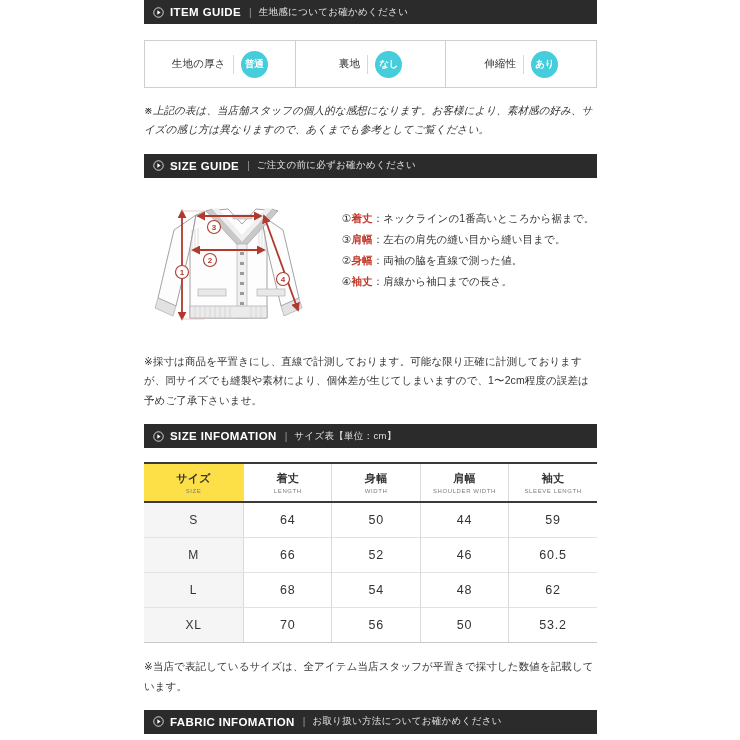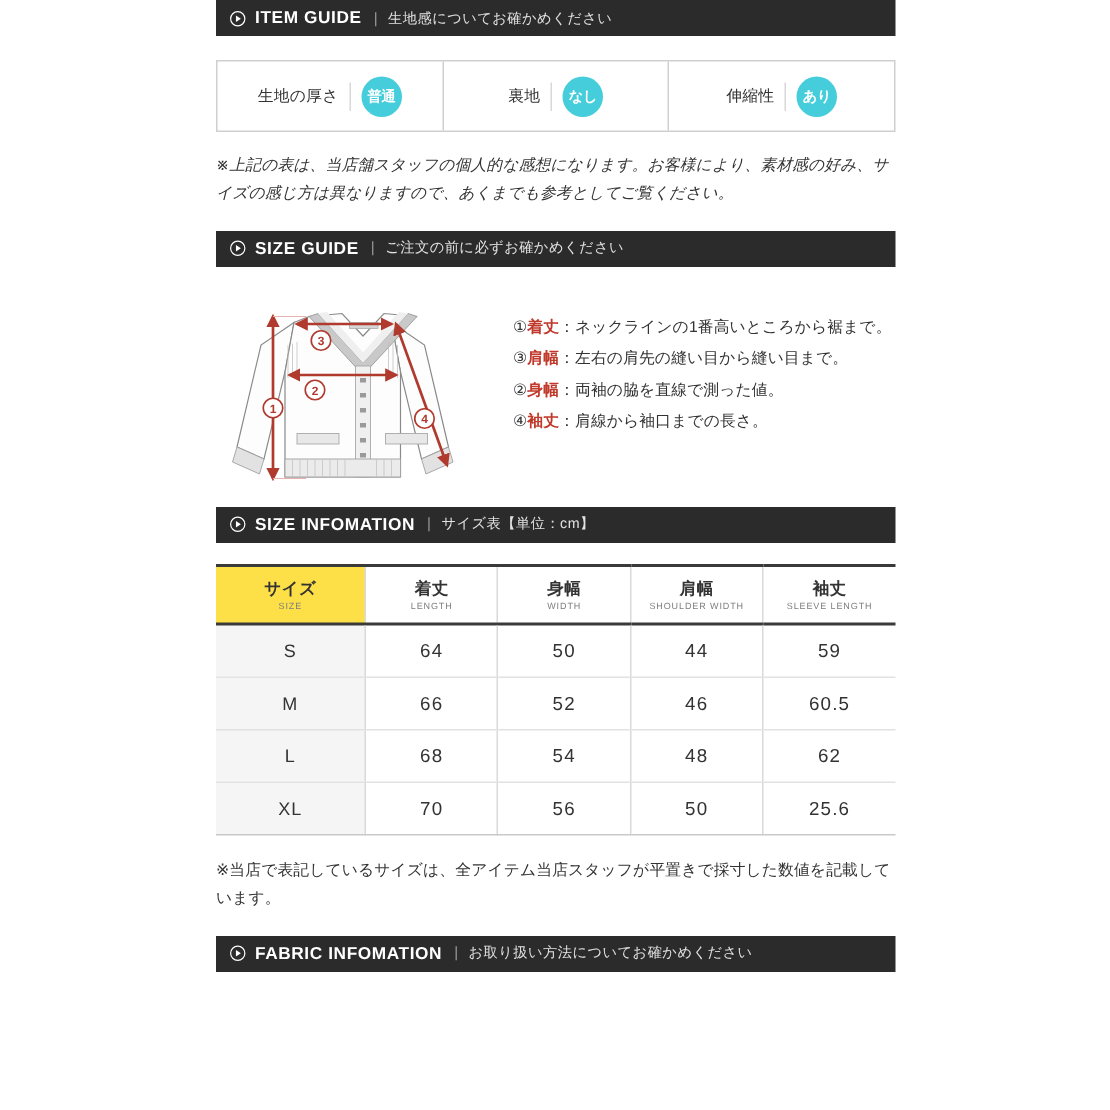--- a/index.html
+++ b/index.html
@@ -336,20 +336,21 @@
         </div>
         <div class="legend-row">
           <span>②</span><span class="legend-key">身幅</span><span>：</span><span>両袖の脇を直線で測った値。</span>
         </div>
         <div class="legend-row">
           <span>④</span><span class="legend-key">袖丈</span><span>：</span><span>肩線から袖口までの長さ。</span>
         </div>
       </div>
     </div>
 
+    <p class="note note-mid">※採寸は商品を平置きにし、直線で計測しております。可能な限り正確に計測しておりますが、同サイズでも縫製や素材により、個体差が生じてしまいますので、1〜2cm程度の誤差は予めご了承下さいませ。</p>
 
     <div class="section-bar">
       <svg class="bar-icon" viewBox="0 0 22 22">
         <circle cx="11" cy="11" r="9.5" fill="none" stroke="#ffffff" stroke-width="1.6"></circle>
         <path d="M8.6 6.6 L15.2 11 L8.6 15.4 Z" fill="#ffffff"></path>
       </svg>
       <span class="bar-title">SIZE INFOMATION</span>
       <span class="bar-sep">|</span>
       <span class="bar-sub">サイズ表【単位：cm】</span>
     </div>
@@ -406,21 +407,21 @@
           <td>68</td>
           <td>54</td>
           <td>48</td>
           <td>62</td>
         </tr>
         <tr>
           <td class="col-size">XL</td>
           <td>70</td>
           <td>56</td>
           <td>50</td>
-          <td>25.6</td>
+          <td>53.2</td>
         </tr>
       </tbody>
     </table>
 
     <p class="note" style="margin-top:14px;margin-bottom:14px;">※当店で表記しているサイズは、全アイテム当店スタッフが平置きで採寸した数値を記載しています。</p>
 
     <div class="section-bar">
       <svg class="bar-icon" viewBox="0 0 22 22">
         <circle cx="11" cy="11" r="9.5" fill="none" stroke="#ffffff" stroke-width="1.6"></circle>
         <path d="M8.6 6.6 L15.2 11 L8.6 15.4 Z" fill="#ffffff"></path>

